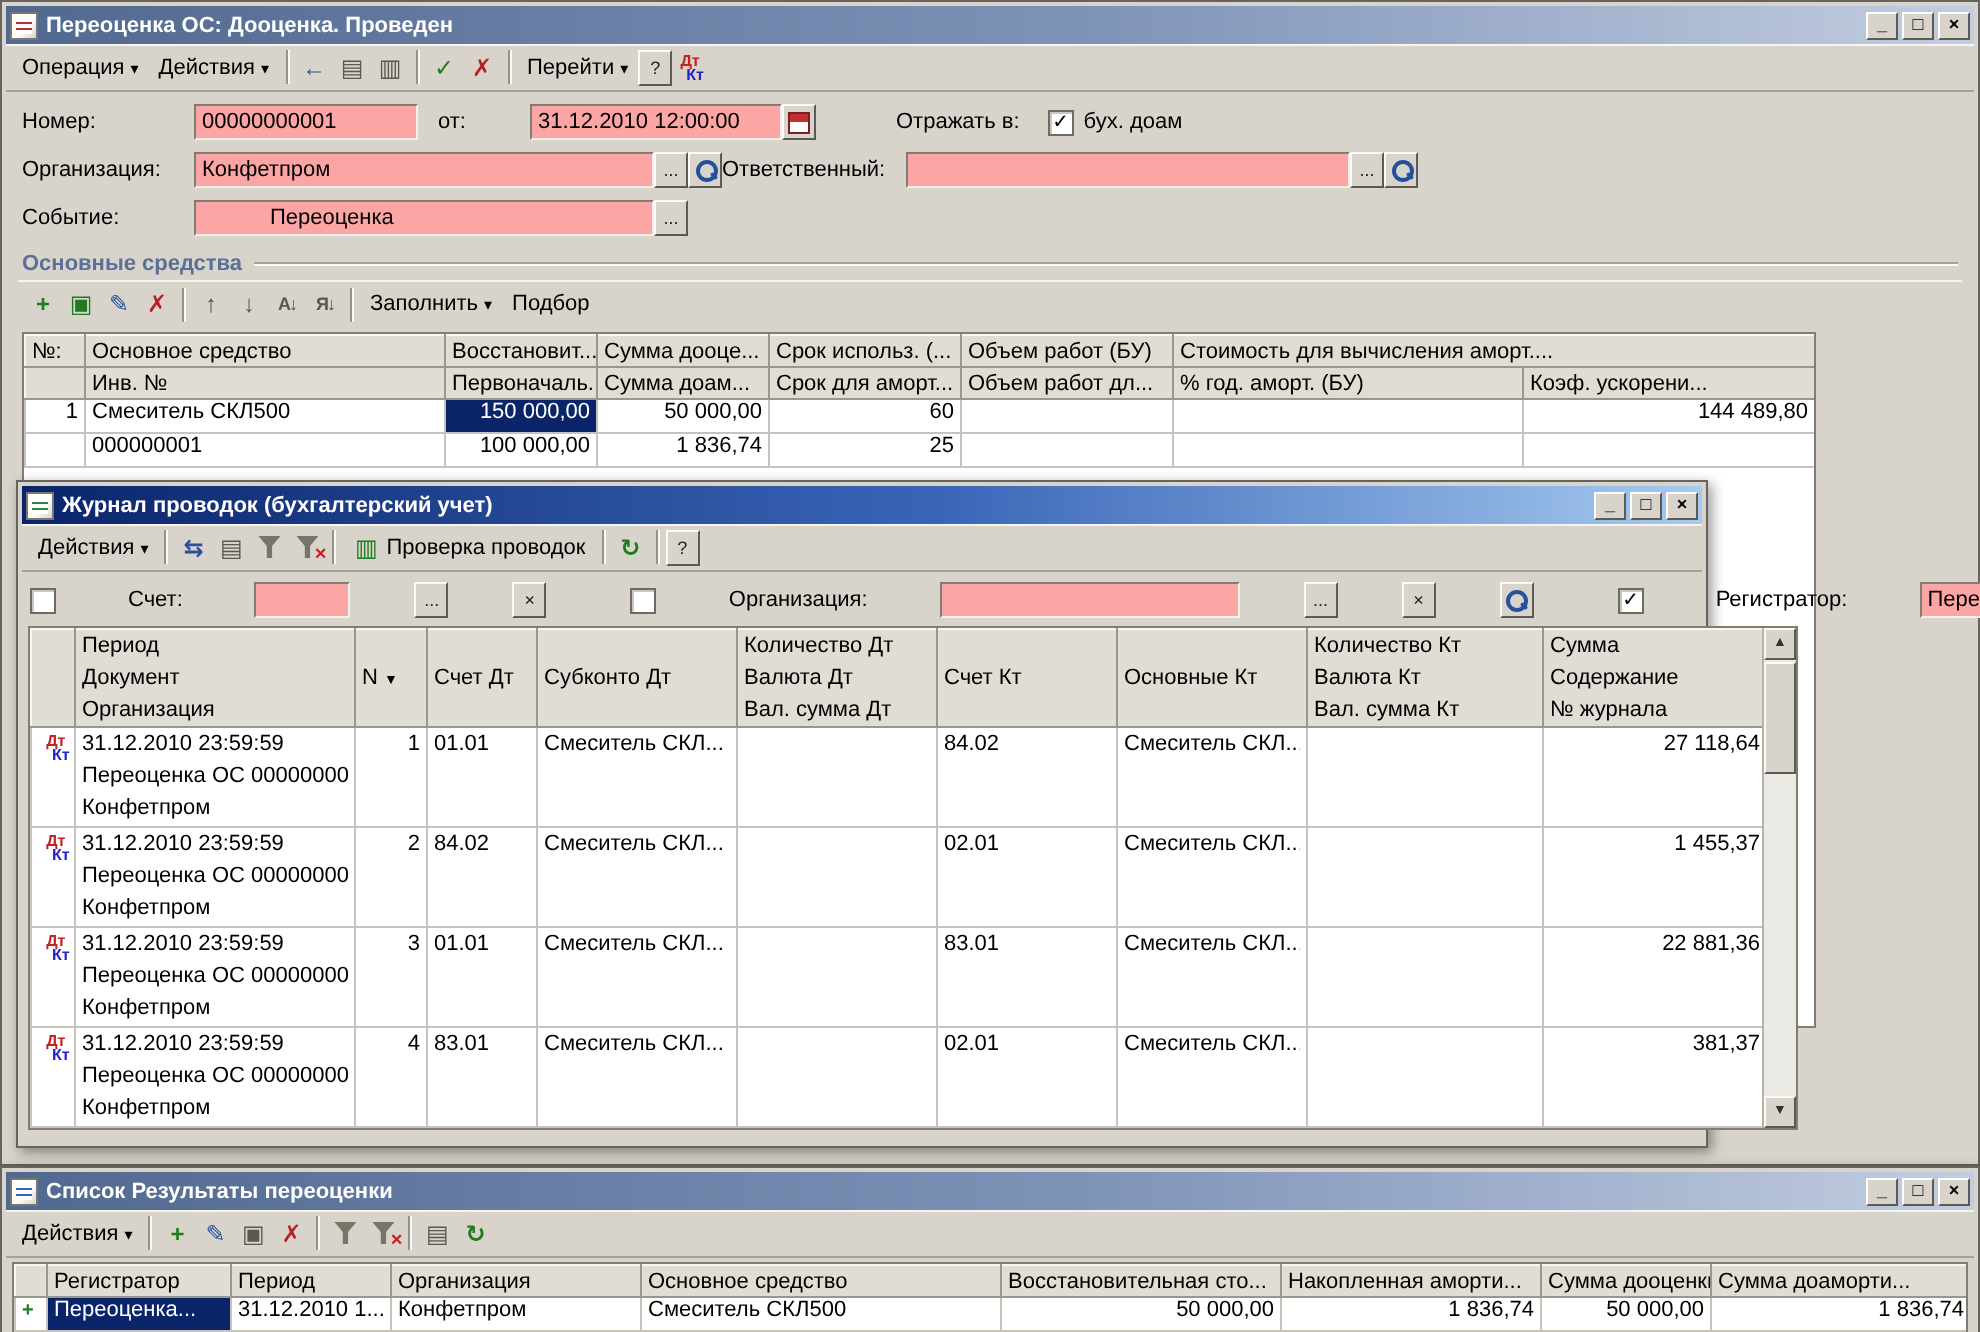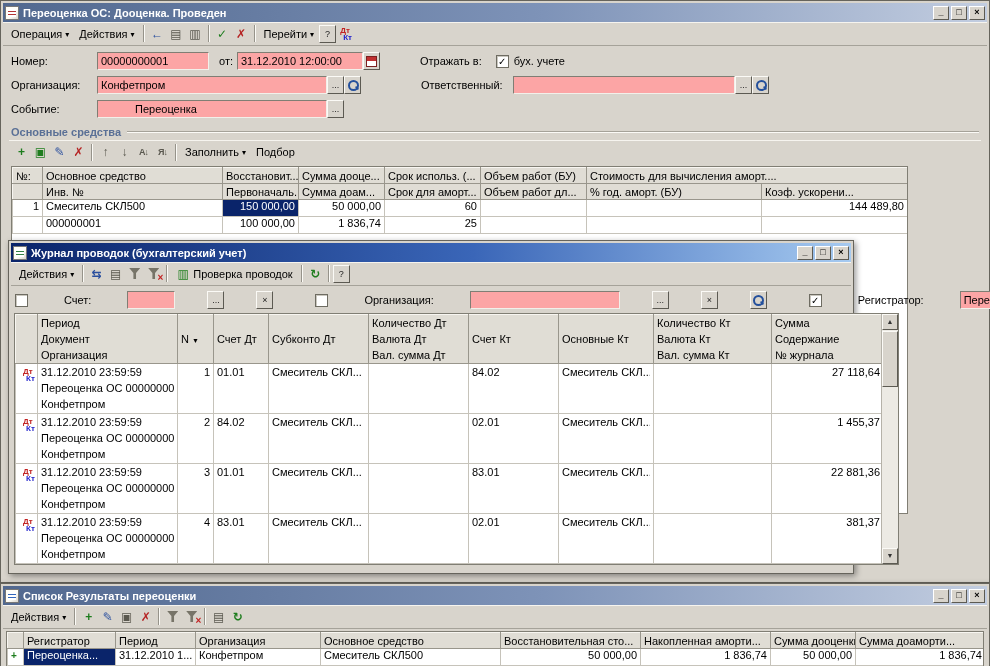--- a/index.html
+++ b/index.html
@@ -96,37 +96,37 @@
     <span class="dtkt">
         <span class="dt">Дт</span>
         <span class="kt">Кт</span>
       </span>
   </div>
 
   <div class="frow">
     <span class="flabel">Номер:</span>
     <input class="tf" style="width: 112px;" value="00000000001">
     <span class="lbl" style="margin-left:10px">от:</span>
-    <input class="tf" style="width: 126px;" value="31.12.2010 12:00:00">
+    <input class="tf" style="width: 126px; margin-left: 28px;" value="31.12.2010 12:00:00">
     <span class="sqbtn">
         <span class="calicon"></span>
       </span>
     <span class="lbl" style="margin-left:40px">Отражать в:</span>
     <span class="cb" style="margin-left:10px">✓</span>
-    <span class="lbl" style="margin-left:5px">бух. учете</span>
+    <span class="lbl" style="margin-left:5px">бух. доам</span>
   </div>
 
   <div class="frow">
     <span class="flabel">Организация:</span>
     <input class="tf" style="width: 230px;" value="Конфетпром">
     <span class="sqbtn">...</span>
     <span class="sqbtn">
         <span class="mag"></span>
       </span>
-    <span class="lbl" style="margin-left:60px;width:88px">Ответственный:</span>
+    <span class="lbl" style="width:88px">Ответственный:</span>
     <input class="tf" style="width: 222px;" value="">
     <span class="sqbtn">...</span>
     <span class="sqbtn">
         <span class="mag"></span>
       </span>
   </div>
 
   <div class="frow">
     <span class="flabel">Событие:</span>
     <input class="tf" style="width: 230px; padding-left: 37px;" value="Переоценка">

